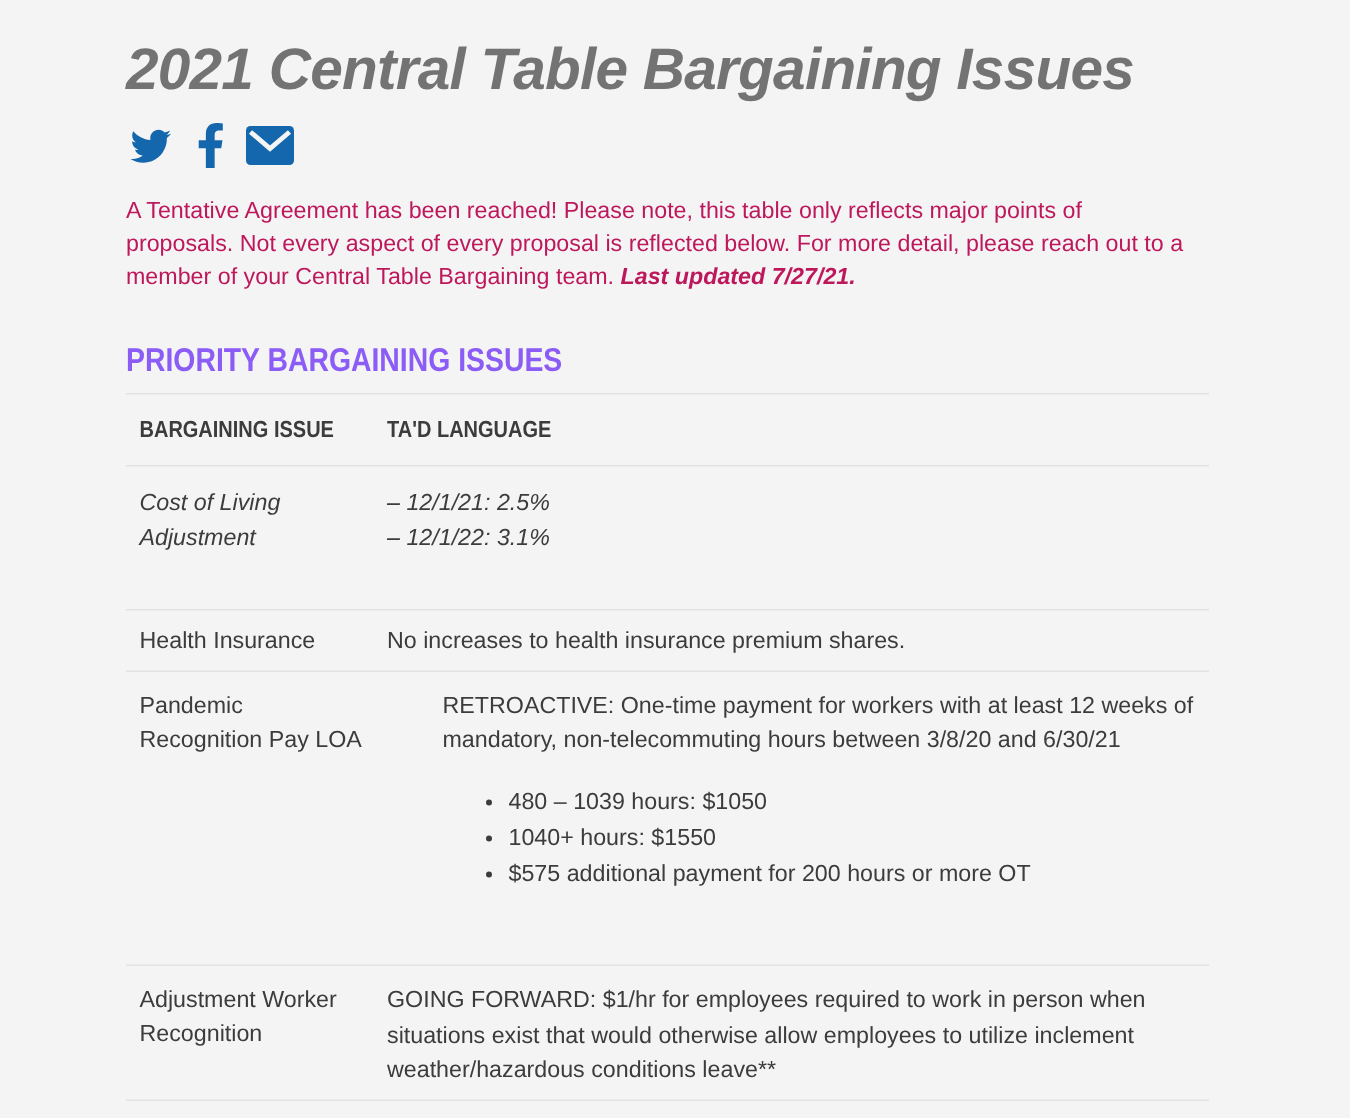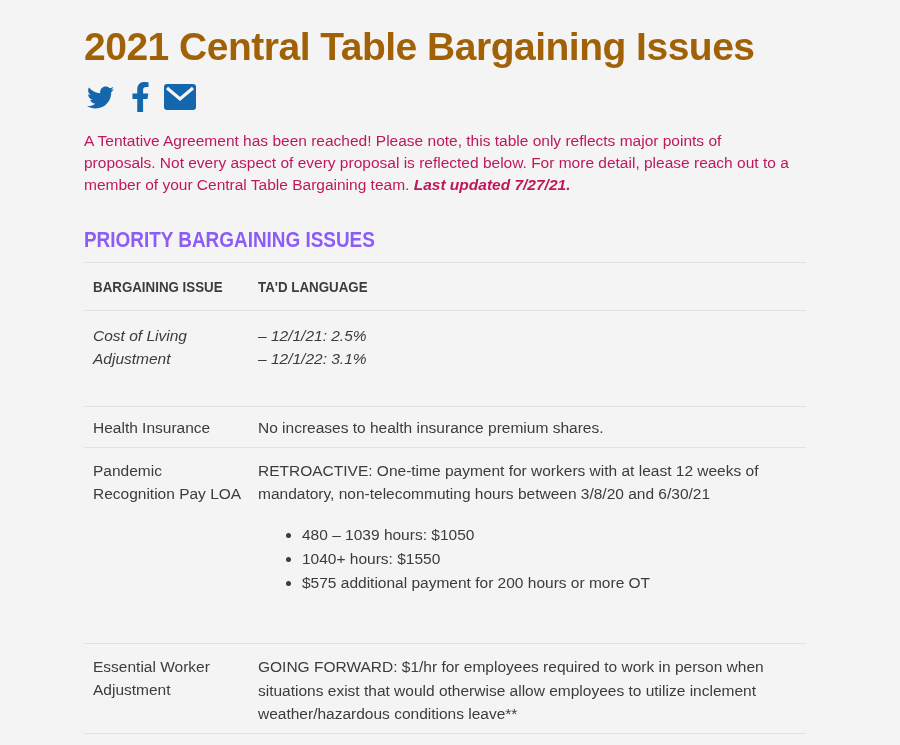--- a/index.html
+++ b/index.html
@@ -13,22 +13,23 @@
   .container {
     margin-left: 84px;
     width: 722px;
     padding-top: 24px;
   }
   .page-title {
     font-size: 39px;
     line-height: 46px;
     font-weight: 700;
     letter-spacing: -0.5px;
-    color: #a16207;
+    color: #737373;
     white-space: nowrap;
+    font-style: italic;
   }
   .social-row {
     margin-top: 12px;
     display: flex;
     align-items: center;
     gap: 14px;
     height: 30px;
   }
   .social-link { display: inline-flex; align-items: center; cursor: pointer; }
   .social-link svg { display: block; }
@@ -74,21 +75,21 @@
   }
   .cell-issue { padding-left: 9px; padding-right: 16px; }
   .cell-lang { padding-right: 4px; }
   .trow .cell-issue, .trow .cell-lang {
     font-size: 15.5px;
     line-height: 23px;
     color: #3c3c3c;
   }
   .row-cola  { padding: 13px 0 36px 0; font-style: italic; }
   .row-health{ padding: 9px 0 8px 0; }
-  .row-pand  { padding: 11px 0 49px 0; }
+  .row-pand  { padding: 11px 0 49px 0; gap: 37px; }
   .row-ewr   { padding: 11px 0 7px 0; }
   .row-ewr .cell-lang { line-height: 23.5px; }
   .row-tele  { padding-top: 10px; border-bottom: none; }
   .cell-lang ul {
     margin-top: 18px;
     padding-left: 44px;
     list-style-type: disc;
   }
   .cell-lang li { line-height: 23px; }
   .cell-lang li + li { margin-top: 1px; }
@@ -155,21 +156,21 @@
         <div>RETROACTIVE: One-time payment for workers with at least 12 weeks of mandatory, non-telecommuting hours between 3/8/20 and 6/30/21</div>
         <ul>
           <li>480 – 1039 hours: $1050</li>
           <li>1040+ hours: $1550</li>
           <li>$575 additional payment for 200 hours or more OT</li>
         </ul>
       </div>
     </div>
 
     <div class="trow row-ewr">
-      <div class="cell-issue">Essential Worker Adjustment</div>
+      <div class="cell-issue">Adjustment Worker Recognition</div>
       <div class="cell-lang">GOING FORWARD: $1/hr for employees required to work in person when situations exist that would otherwise allow employees to utilize inclement weather/hazardous conditions leave**</div>
     </div>
 
     <div class="trow row-tele">
       <div class="cell-issue">Telework/</div>
       <div class="cell-lang">Expansion of telework rights: Equitable and fair remote work, remote</div>
     </div>
 
   </div>
 </div>

